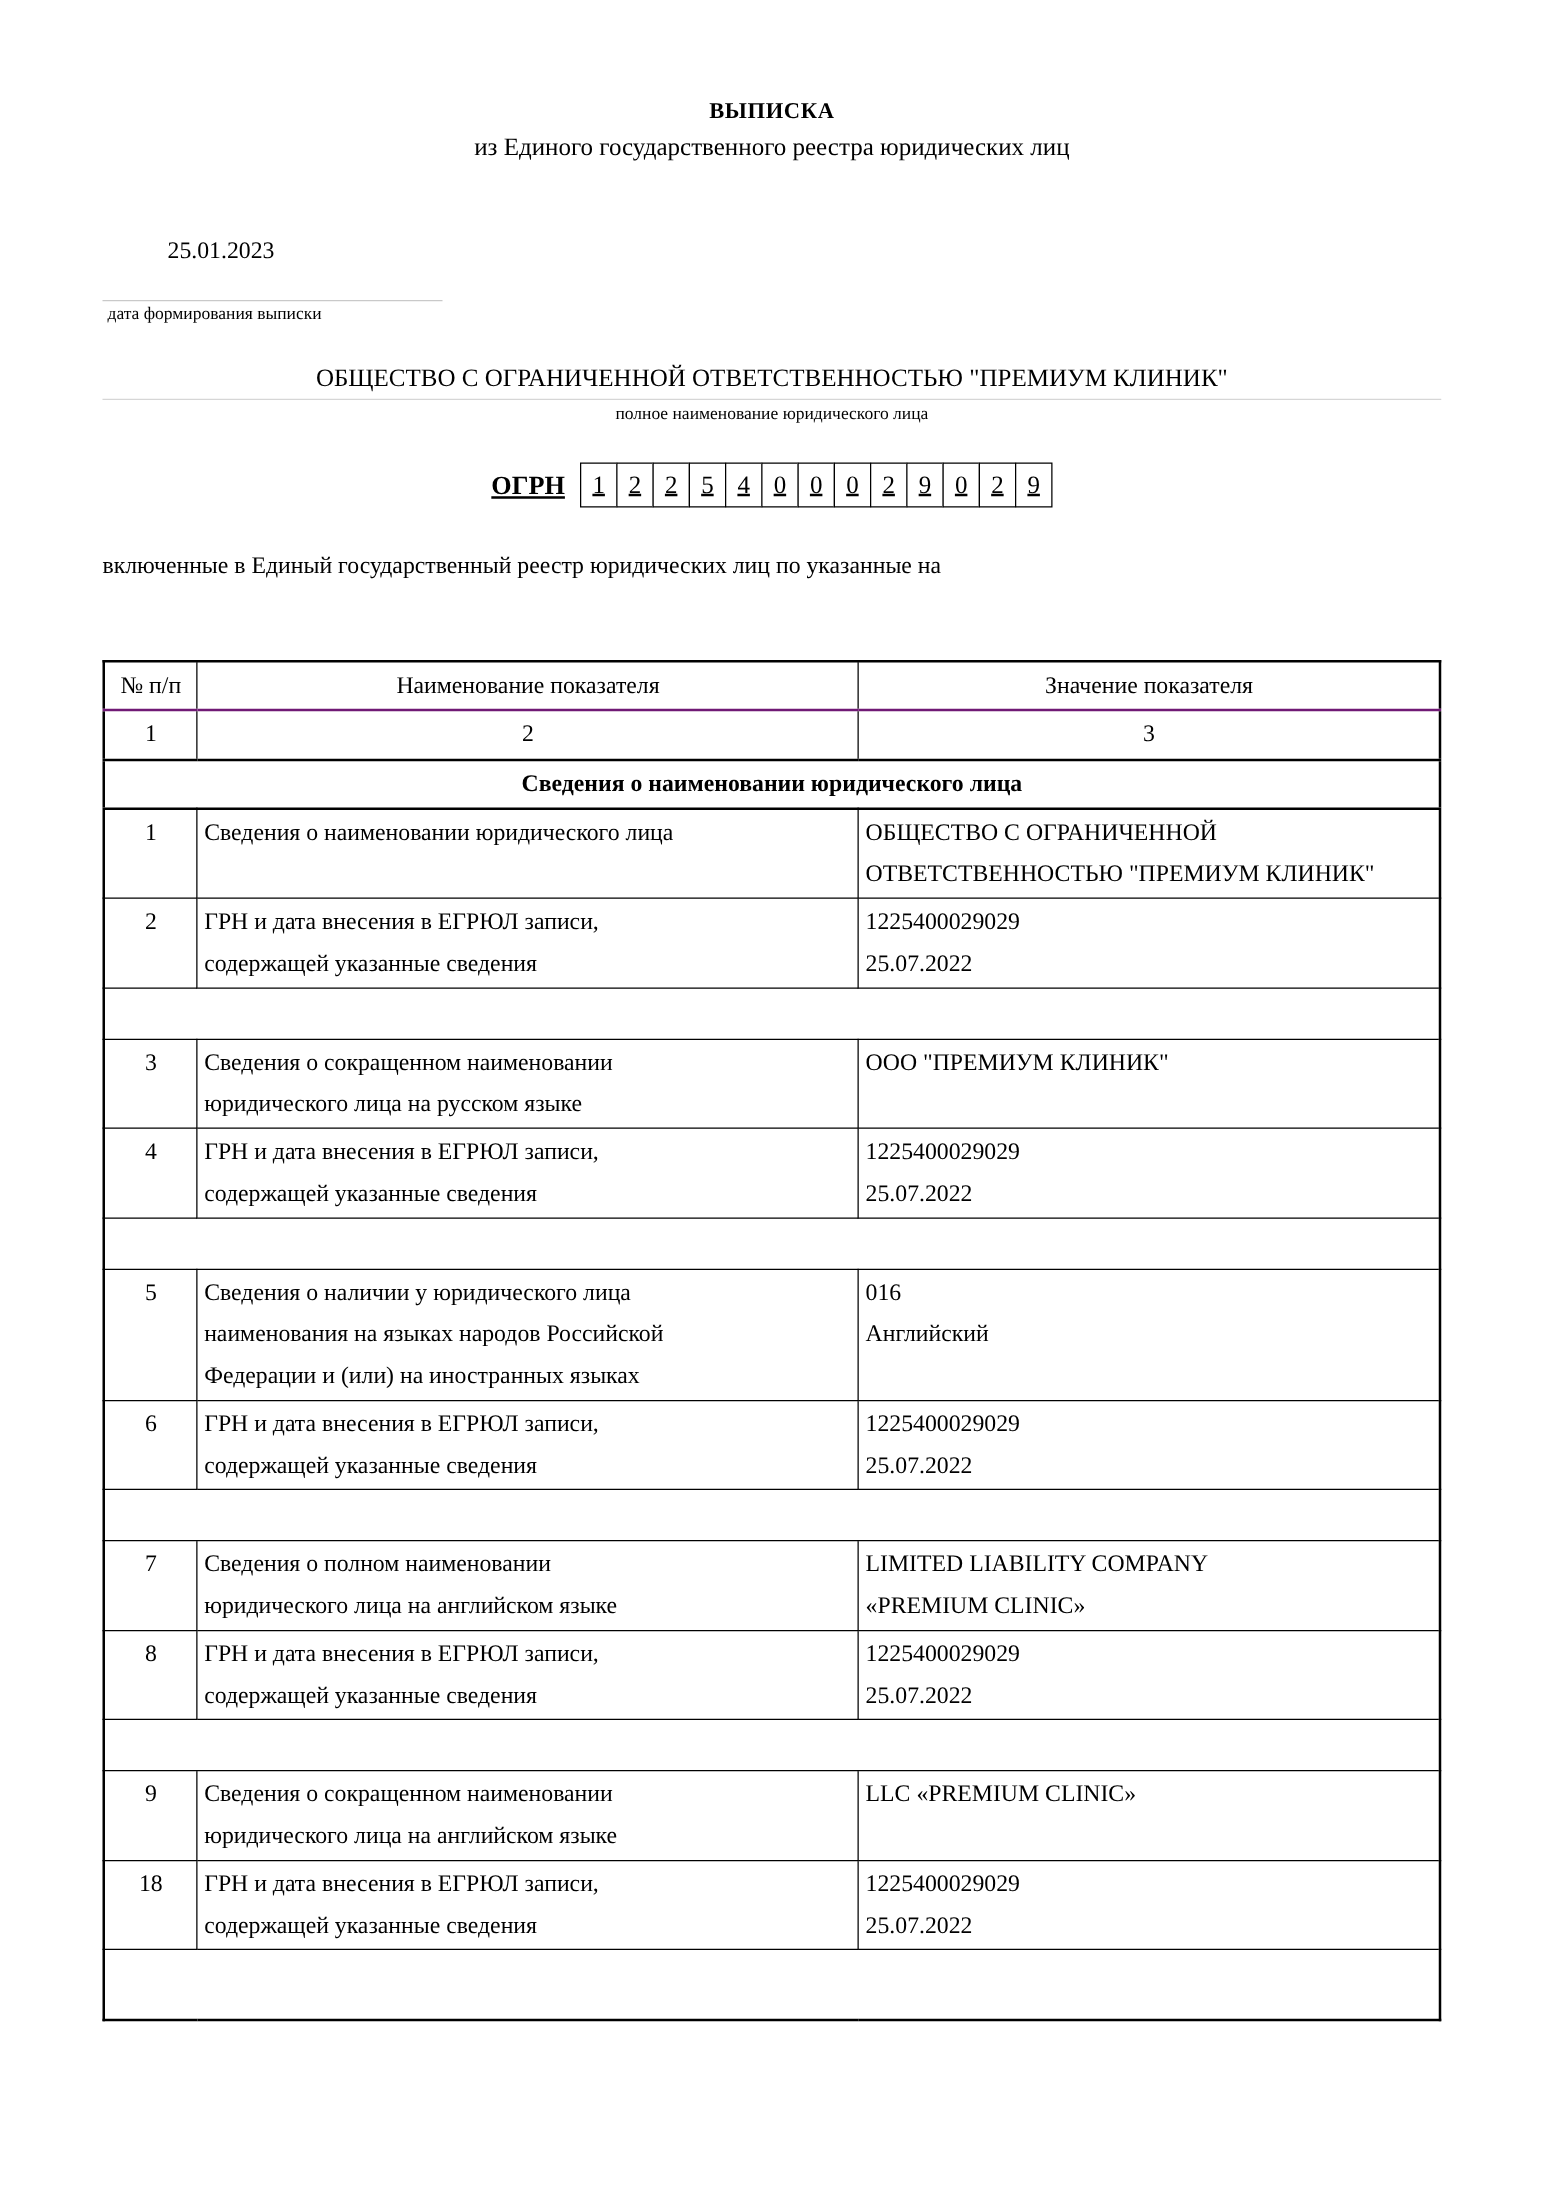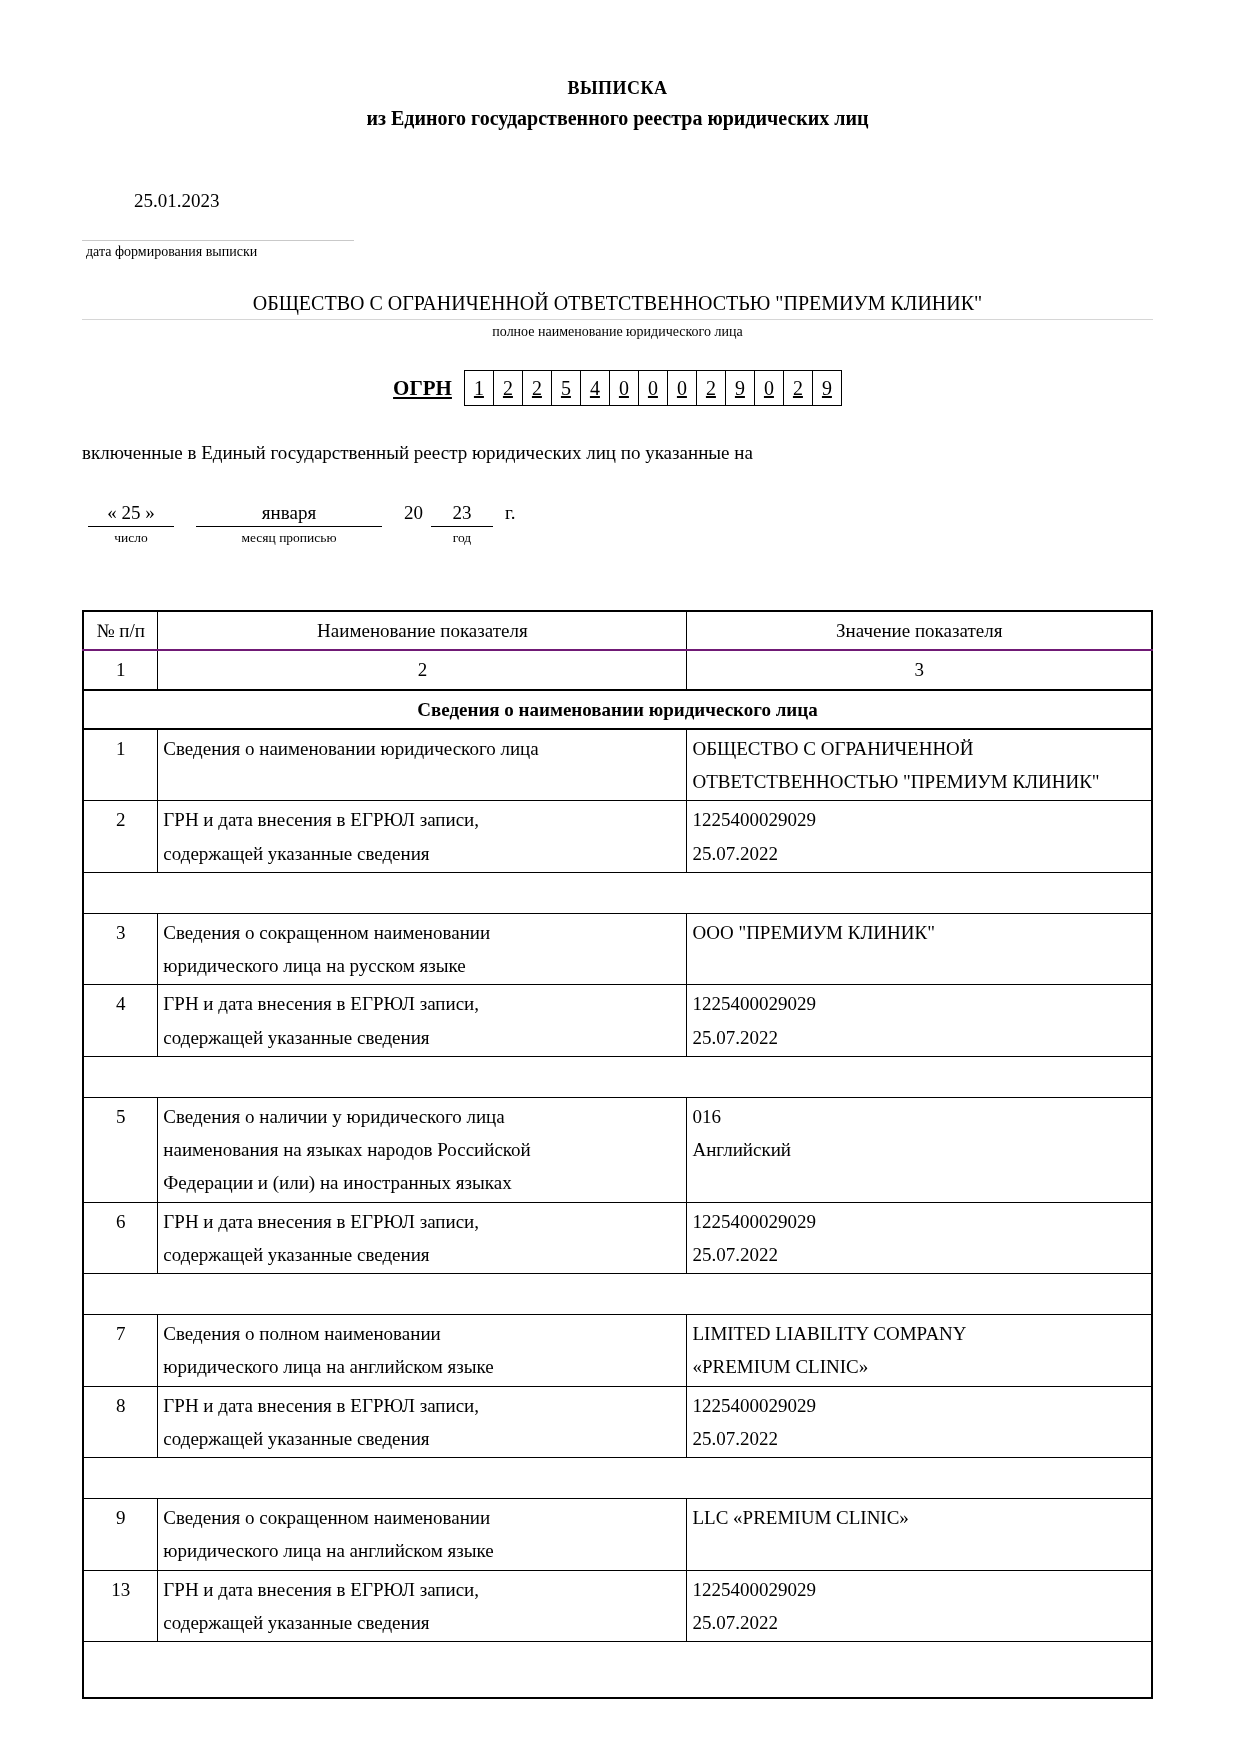--- a/index.html
+++ b/index.html
@@ -16,21 +16,21 @@
   }
   .doc-title {
     text-align: center;
     font-size: 18px;
     font-weight: bold;
     letter-spacing: 0.5px;
   }
   .doc-subtitle {
     text-align: center;
     font-size: 20px;
-    font-weight: bold;
+    font-weight: normal;
     margin-top: 8px;
   }
   .form-date-block { margin-top: 60px; }
   .form-date-value {
     font-size: 19px;
     padding-left: 52px;
   }
   .form-date-rule {
     width: 272px;
     border-bottom: 1px solid #c9c9c9;
@@ -178,36 +178,20 @@
         <span class="ogrn-box">2</span>
         <span class="ogrn-box">9</span>
         <span class="ogrn-box">0</span>
         <span class="ogrn-box">2</span>
         <span class="ogrn-box">9</span>
       </span>
   </div>
 
   <div class="included-line">включенные в Единый государственный реестр юридических лиц по указанные на</div>
 
-  <div class="date-line">
-    <span class="date-part day-part">
-      <span class="date-value" style="display:block;">« 25 »</span>
-      <span class="date-caption" style="display:block;">число</span>
-    </span>
-    <span class="date-part month-part">
-      <span class="date-value" style="display:block;">января</span>
-      <span class="date-caption" style="display:block;">месяц прописью</span>
-    </span>
-    <span class="century">20</span>
-    <span class="date-part year-part">
-      <span class="date-value" style="display:block;">23</span>
-      <span class="date-caption" style="display:block;">год</span>
-    </span>
-    <span class="year-suffix">г.</span>
-  </div>
 
   <table class="register">
     <thead>
       <tr class="cols-header">
         <th class="col-num">№ п/п</th>
         <th class="col-name">Наименование показателя</th>
         <th class="col-value">Значение показателя</th>
       </tr>
       <tr class="cols-numbers">
         <td class="col-num">1</td>
@@ -285,21 +269,21 @@
         <tr class="spacer-row">
           <td colspan="3"></td>
         </tr>
         <tr>
           <td class="col-num">9</td>
           <td class="col-name">Сведения о сокращенном наименовании
 юридического лица на английском языке</td>
           <td class="col-value">LLC «PREMIUM CLINIC»</td>
         </tr>
         <tr>
-          <td class="col-num">13</td>
+          <td class="col-num">18</td>
           <td class="col-name">ГРН и дата внесения в ЕГРЮЛ записи,
 содержащей указанные сведения</td>
           <td class="col-value">1225400029029
 25.07.2022</td>
         </tr>
         <tr class="spacer-row tail">
           <td colspan="3"></td>
         </tr>
       </tbody>
   </table>

